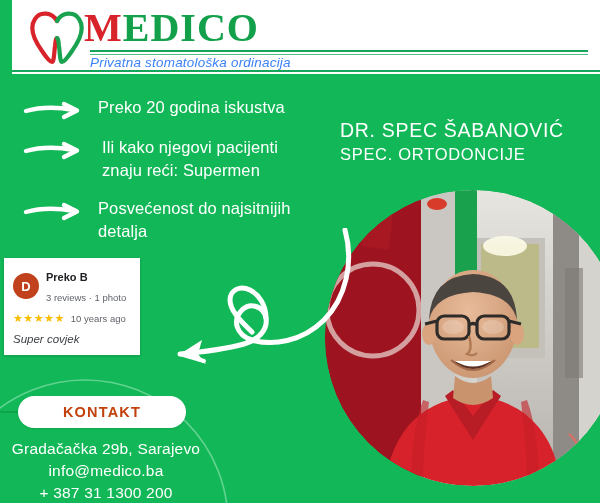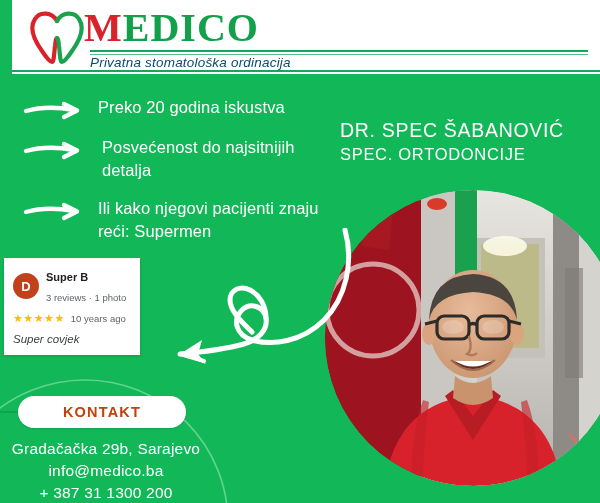--- a/index.html
+++ b/index.html
@@ -17,21 +17,21 @@
   .brand-text{
     font-family:"Liberation Serif", serif;font-weight:bold;font-size:40px;
     letter-spacing:1px;line-height:44px;color:#12a04a;white-space:nowrap;
   }
   .brand-text .m-red{color:#d8232a;}
   .brand-rule-a{position:absolute;left:78px;top:50px;width:498px;height:2px;background:#1aa35a;}
   .brand-rule-b{position:absolute;left:78px;top:54px;width:498px;height:1px;background:#4fbf86;}
   .tagline{
     position:absolute;left:78px;top:55px;width:420px;
     font-family:"Liberation Sans", sans-serif;font-style:italic;font-size:13.5px;
-    color:#0c4a6e;letter-spacing:.2px;white-space:nowrap;
+    color:#3b82f6;letter-spacing:.2px;white-space:nowrap;
   }
   .header-rule{position:absolute;left:0;top:70px;width:600px;height:2px;background:#17a55c;}
 
   
   .photo-wrap{
     position:absolute;left:325px;top:190px;width:296px;height:296px;border-radius:50%;
     overflow:hidden;
   }
   .photo-svg{display:block;width:296px;height:296px;}
 
@@ -197,49 +197,49 @@
       <span class="btext">Preko 20 godina iskustva</span>
     </div>
 
     <div class="bullet">
       <span class="arrow">
         <svg viewBox="0 0 62 22" width="62" height="22" aria-hidden="true">
           <path d="M4 12 C18 8, 36 8, 52 11" fill="none" stroke="#ffffff" stroke-width="4.4" stroke-linecap="round"></path>
           <path d="M42 5 L55 11.5 L42 18" fill="none" stroke="#ffffff" stroke-width="4.4" stroke-linecap="round" stroke-linejoin="round"></path>
         </svg>
       </span>
-      <span class="btext">Posvećenost do najsitnijih detalja</span>
+      <span class="btext">Ili kako njegovi pacijenti znaju reći: Supermen</span>
     </div>
 
     <div class="bullet">
       <span class="arrow">
         <svg viewBox="0 0 62 22" width="62" height="22" aria-hidden="true">
           <path d="M4 12 C18 8, 36 8, 52 11" fill="none" stroke="#ffffff" stroke-width="4.4" stroke-linecap="round"></path>
           <path d="M42 5 L55 11.5 L42 18" fill="none" stroke="#ffffff" stroke-width="4.4" stroke-linecap="round" stroke-linejoin="round"></path>
         </svg>
       </span>
-      <span class="btext">Ili kako njegovi pacijenti znaju reći: Supermen</span>
+      <span class="btext">Posvećenost do najsitnijih detalja</span>
     </div>
   </div>
 
   <span class="doodle">
     <svg viewBox="0 0 220 145" width="220" height="145" aria-hidden="true">
       <path d="M205 2 C214 34, 206 70, 184 92 C162 114, 132 118, 112 112 C96 107, 92 92, 102 82
                C110 74, 124 78, 126 90 C128 102, 118 112, 104 116 C86 121, 62 124, 40 126" fill="none" stroke="#ffffff" stroke-width="5" stroke-linecap="round"></path>
       <path d="M126 90 C126 76, 118 66, 110 62 C100 57, 90 62, 90 72 C90 84, 104 96, 112 104" fill="none" stroke="#ffffff" stroke-width="5" stroke-linecap="round"></path>
       <path d="M40 126 L62 112 L58 126 L66 136 Z" fill="#ffffff"></path>
       <path d="M40 126 L64 133" fill="none" stroke="#ffffff" stroke-width="4" stroke-linecap="round"></path>
     </svg>
   </span>
 
   <div class="review-card">
     <div class="rv-head">
       <span class="rv-avatar">D</span>
       <span class="rv-id">
-        <span class="rv-name">Super B</span><br>
+        <span class="rv-name">Preko B</span><br>
         <span class="rv-meta">3 reviews · 1 photo</span>
       </span>
     </div>
     <div class="rv-stars-row">
       <span class="rv-stars">★★★★★</span>
       <span class="rv-age">10 years ago</span>
     </div>
     <div class="rv-body">Super covjek</div>
   </div>
 

